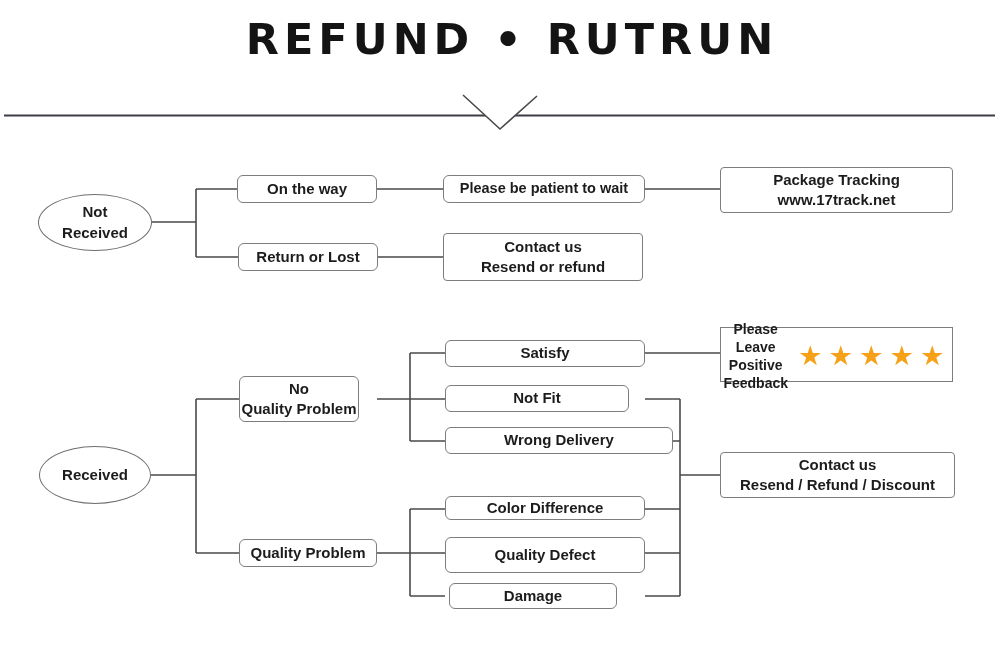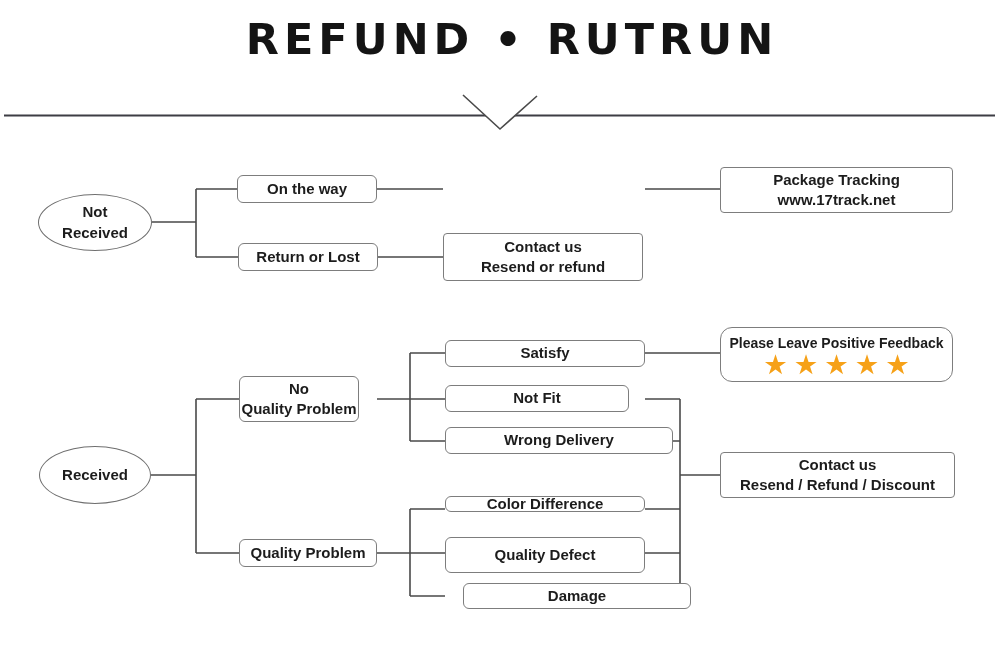--- a/index.html
+++ b/index.html
@@ -45,23 +45,23 @@
     white-space: pre-line;
   }
   .box { border-radius: 6px; }
   .wide { border-radius: 4px; }
   .tight { font-size: 14.5px; }
   .ellipse {
     border-radius: 50%;
     border-color: #6f6f6f;
   }
   .feedback {
-    flex-direction: column;
+    flex-direction: row;
     justify-content: center;
-    border-radius: 12px;
+    border-radius: 0;
     padding-top: 2px;
   }
   .fb-label {
     font-size: 14px;
     line-height: 18px;
   }
   .stars {
     font-size: 24px;
     line-height: 26px;
     letter-spacing: 9px;
@@ -91,36 +91,37 @@
 
     <path d="M645 353 H720 M645 399 H680 M645 441 H680 M645 509 H680 M645 553 H680 M645 596 H680 M680 399 V596 M680 475 H720" fill="none" stroke="#4a4a4a" stroke-width="1.6"></path>
   </svg>
 
   <div class="node ellipse" style="left:38px;top:194px;width:114px;height:57px">Not
 Received</div>
   <div class="node ellipse" style="left:39px;top:446px;width:112px;height:58px">Received</div>
 
   <div class="node box" style="left:237px;top:175px;width:140px;height:28px">On the way</div>
   <div class="node box" style="left:238px;top:243px;width:140px;height:28px">Return or Lost</div>
+  <div class="node box tight" style="left:443px;top:175px;width:202px;height:28px">Please be patient to wait</div>
   <div class="node wide" style="left:720px;top:167px;width:233px;height:46px">Package Tracking
 www.17track.net</div>
   <div class="node wide" style="left:443px;top:233px;width:200px;height:48px">Contact us
 Resend or refund</div>
 
   <div class="node box" style="left:239px;top:376px;width:120px;height:46px">No
 Quality Problem</div>
   <div class="node box" style="left:239px;top:539px;width:138px;height:28px">Quality Problem</div>
 
   <div class="node box" style="left:445px;top:340px;width:200px;height:27px">Satisfy</div>
   <div class="node box" style="left:445px;top:385px;width:184px;height:27px">Not Fit</div>
   <div class="node box" style="left:445px;top:427px;width:228px;height:27px">Wrong Delivery</div>
 
-  <div class="node box" style="left:445px;top:496px;width:200px;height:16px">Color Difference</div>
+  <div class="node box" style="left:445px;top:496px;width:200px;height:24px">Color Difference</div>
   <div class="node box" style="left:445px;top:537px;width:200px;height:36px">Quality Defect</div>
-  <div class="node box" style="left:463px;top:583px;width:228px;height:26px">Damage</div>
+  <div class="node box" style="left:449px;top:583px;width:168px;height:26px">Damage</div>
 
   <div class="node feedback" style="left:720px;top:327px;width:233px;height:55px">
     <div class="fb-label">Please Leave Positive Feedback</div>
     <div class="stars" style="color: rgb(246, 161, 24);">★★★★★</div>
   </div>
 
   <div class="node wide" style="left:720px;top:452px;width:235px;height:46px">Contact us
 Resend / Refund / Discount</div>
 
 </div>

